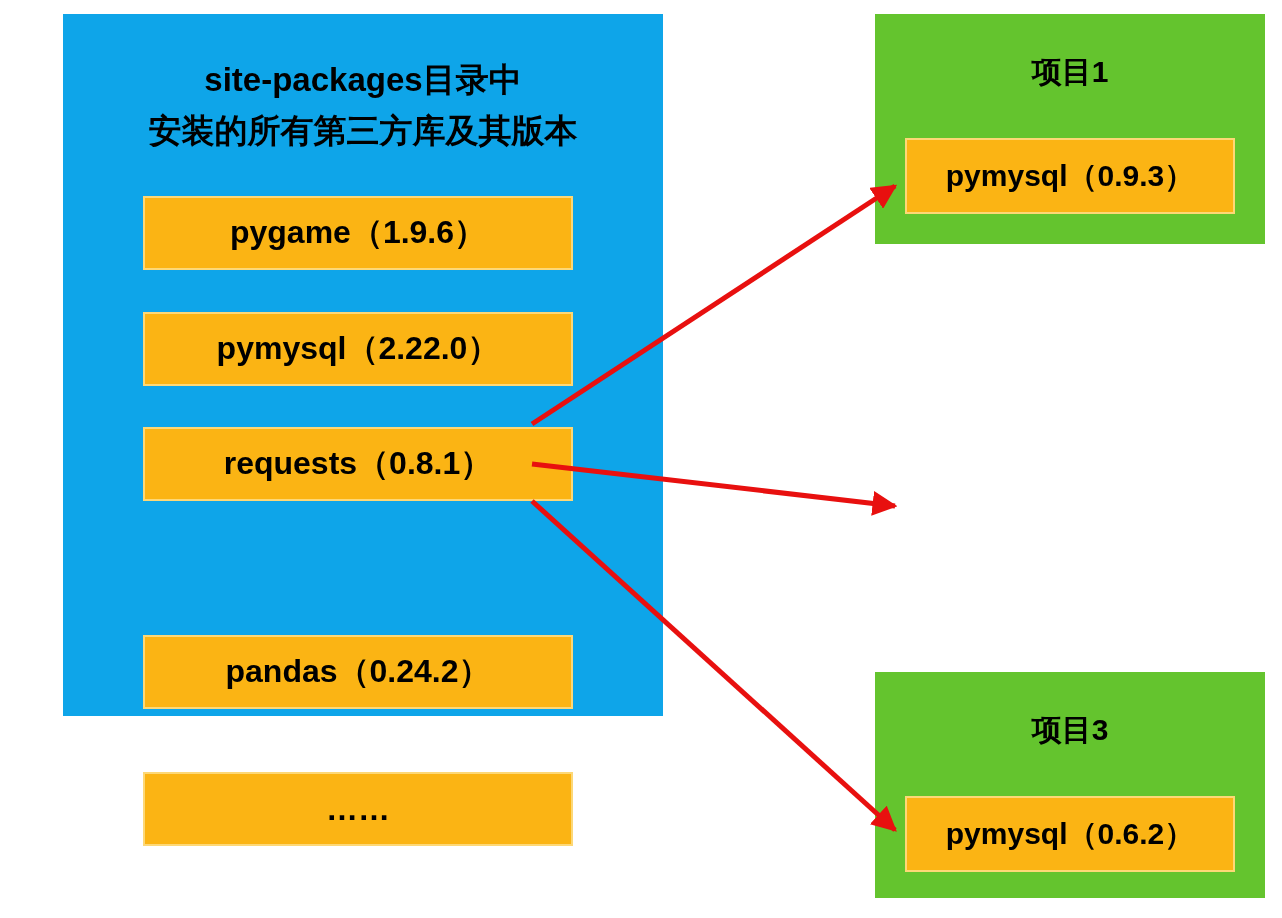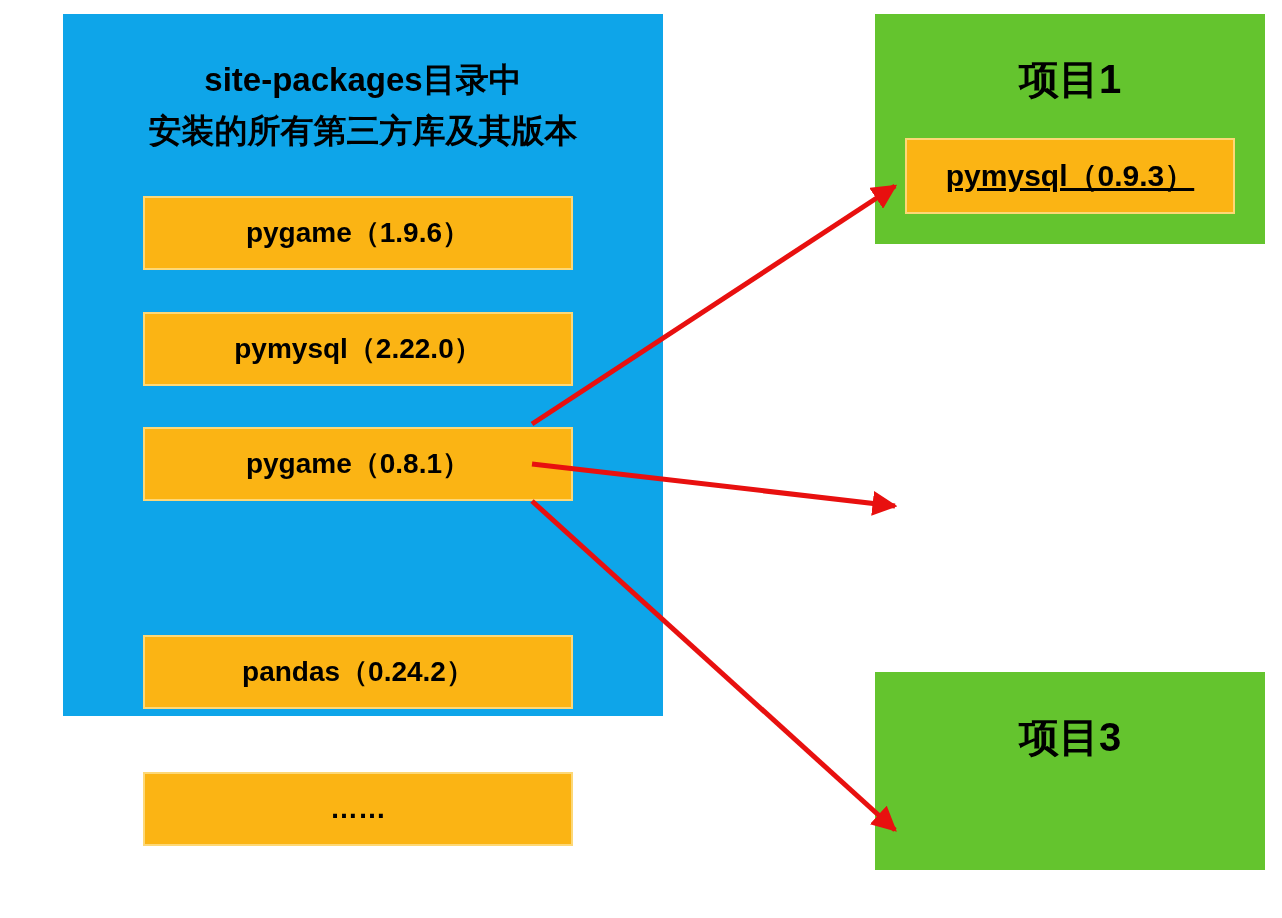--- a/index.html
+++ b/index.html
@@ -41,53 +41,52 @@
     position: absolute;
     left: 80px;
     width: 430px;
     height: 74px;
     background: #FBB414;
     border: 2px solid #FDD877;
     box-sizing: border-box;
     display: flex;
     align-items: center;
     justify-content: center;
-    font-size: 28px;
+    font-size: 32px;
     font-weight: 600;
   }
   .project-panel {
     position: absolute;
     left: 875px;
     width: 390px;
     background: #64C42E;
   }
   .project-title {
     position: absolute;
     top: 38px;
     left: 0;
     width: 100%;
     text-align: center;
-    font-size: 40px;
+    font-size: 30px;
     font-weight: 600;
   }
   .project-pkg {
     position: absolute;
     top: 124px;
     left: 30px;
     width: 330px;
     height: 76px;
     background: #FBB414;
     border: 2px solid #FDD877;
     box-sizing: border-box;
     display: flex;
     align-items: center;
     justify-content: center;
     font-size: 30px;
     font-weight: 600;
-    text-decoration: underline;
   }
   svg.arrows {
     position: absolute;
     left: 0;
     top: 0;
     width: 1282px;
     height: 918px;
     pointer-events: none;
   }
 </style>
@@ -99,36 +98,37 @@
   <div class="blue-panel">
     <div class="panel-title">
       <div>site-packages目录中</div>
       <div>安装的所有第三方库及其版本</div>
     </div>
 
     <div class="pkg-box" style="top:182px">pygame（1.9.6）</div>
 
     <div class="pkg-box" style="top:298px">pymysql（2.22.0）</div>
 
-    <div class="pkg-box" style="top:413px">pygame（0.8.1）</div>
+    <div class="pkg-box" style="top:413px">requests（0.8.1）</div>
 
 
     <div class="pkg-box" style="top:621px">pandas（0.24.2）</div>
 
     <div class="pkg-box" style="top:758px">……</div>
   </div>
 
   <div class="project-panel" style="top:14px;height:230px">
     <div class="project-title">项目1</div>
     <div class="project-pkg">pymysql（0.9.3）</div>
   </div>
 
 
-  <div class="project-panel" style="top:672px;height:198px">
+  <div class="project-panel" style="top:672px;height:226px">
     <div class="project-title">项目3</div>
+    <div class="project-pkg">pymysql（0.6.2）</div>
   </div>
 
   <svg class="arrows" viewBox="0 0 1282 918" xmlns="http://www.w3.org/2000/svg">
     <defs>
       <marker id="arrowhead" viewBox="0 0 10 10" refX="9" refY="5" markerWidth="5" markerHeight="5" orient="auto-start-reverse">
         <path d="M0,0 L10,5 L0,10 Z" fill="#E8100F"></path>
       </marker>
     </defs>
     <line x1="532" y1="424" x2="895" y2="186" stroke="#E8100F" stroke-width="5" marker-end="url(#arrowhead)"></line>
     <line x1="532" y1="464" x2="895" y2="506" stroke="#E8100F" stroke-width="5" marker-end="url(#arrowhead)"></line>

